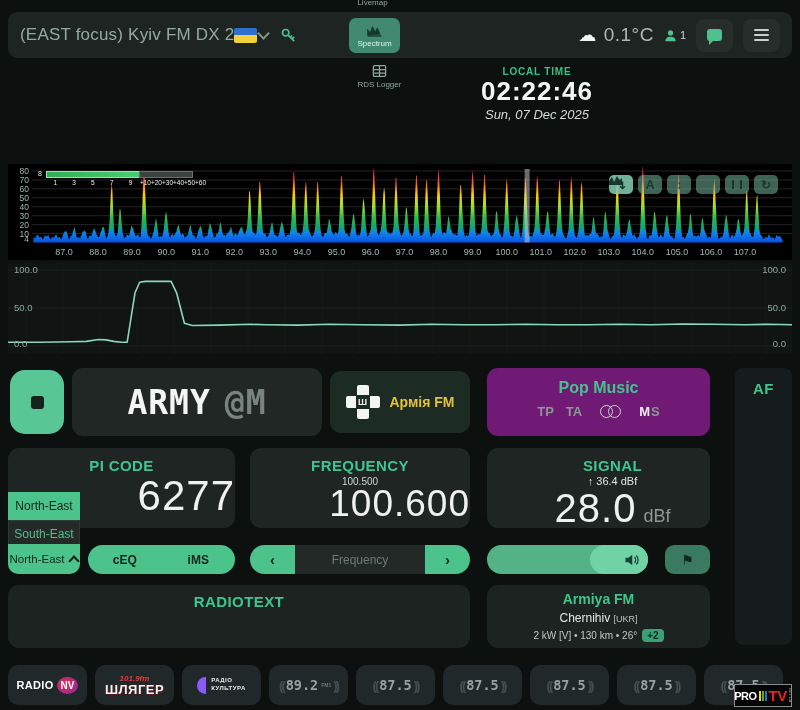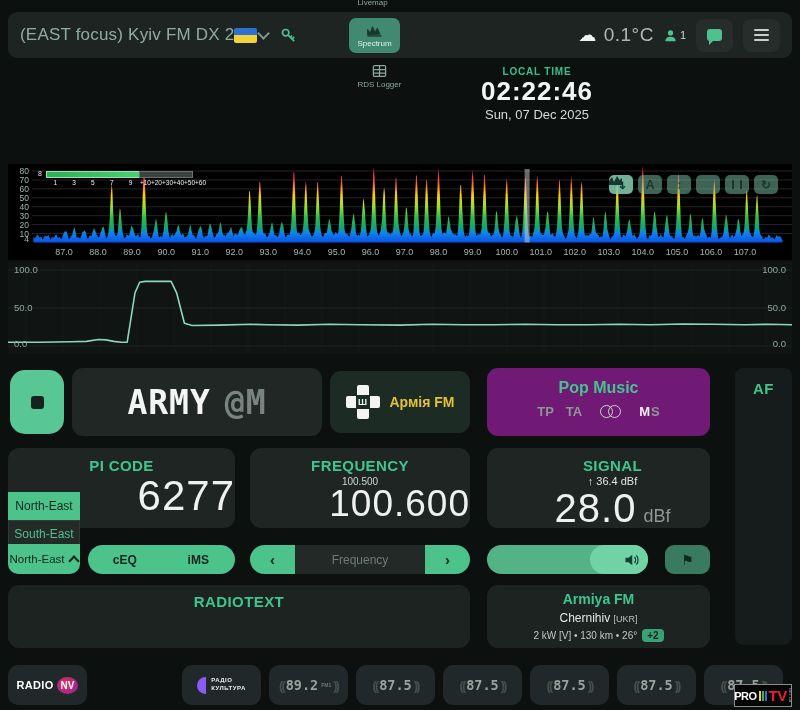--- a/index.html
+++ b/index.html
@@ -23,21 +23,21 @@
   .listeners{display:flex;align-items:center;gap:3px;color:#cfd8d4;font-size:11px;}
   .sq-btn{width:37px;height:33px;background:#262d2b;border-radius:8px;display:flex;align-items:center;justify-content:center;}
   .chat-glyph{position:relative;width:15px;height:12px;background:#4fc08f;border-radius:3px;}
   .chat-glyph::after{content:"";position:absolute;left:2px;bottom:-4px;border:4px solid transparent;border-top-color:#4fc08f;border-left-color:#4fc08f;}
   .burger{display:flex;flex-direction:column;gap:3px;}
   .burger i{display:block;width:15px;height:2px;background:#c6d0cc;border-radius:1px;}
   
   .clock{position:absolute;left:537px;top:66px;transform:translateX(-50%);text-align:center;}
   .clock .lbl{color:#37c08a;font-size:10px;font-weight:bold;letter-spacing:.8px;}
   .clock .time{color:#f2f5f4;font-size:26px;font-weight:bold;letter-spacing:1px;line-height:1.15;}
-  .clock .date{color:#d5dcd9;font-size:13px;}
+  .clock .date{color:#d5dcd9;font-size:13px;font-style:italic;}
   
   .spectrum{position:absolute;left:8px;top:164px;width:784px;height:96px;background:#000;}
   .spectrum svg{position:absolute;left:0;top:0;}
   .spec-legend{position:absolute;left:30px;top:7px;display:flex;gap:4px;align-items:flex-start;z-index:3;}
   .spec-legend .pre{color:#e8eceb;font-size:7px;line-height:6px;}
   .lg-bars{display:flex;flex-direction:column;}
   .lg-row{display:flex;}
   .lg-green{width:92px;height:5px;background:linear-gradient(90deg,#2fae54,#49d06e);border:1px solid #9fe0b4;border-right:none;}
   .lg-grey{width:52px;height:5px;background:#3c423f;border:1px solid #6a716e;}
   .lg-ticks{display:flex;color:#eef1f0;font-size:6.5px;margin-top:1px;}
@@ -443,20 +443,26 @@
       <span class="badge">+2</span>
     </div>
   </div>
 
   <div class="bstn" style="left:8px;">
     <span class="rnv">
         <span class="t">RADIO</span>
         <span class="b">NV</span>
       </span>
   </div>
+  <div class="bstn" style="left:95px;">
+    <span class="shl">
+        <span class="t">101.9fm</span>
+        <span class="m">ШЛЯГЕР</span>
+      </span>
+  </div>
   <div class="bstn" style="left:182px;">
     <span class="kul">
         <span class="ic"></span>
         <span class="tx">
           <span>РАДІО</span>
           <span>КУЛЬТУРА</span>
         </span>
       </span>
   </div>
   <div class="bstn" style="left:269px;">

